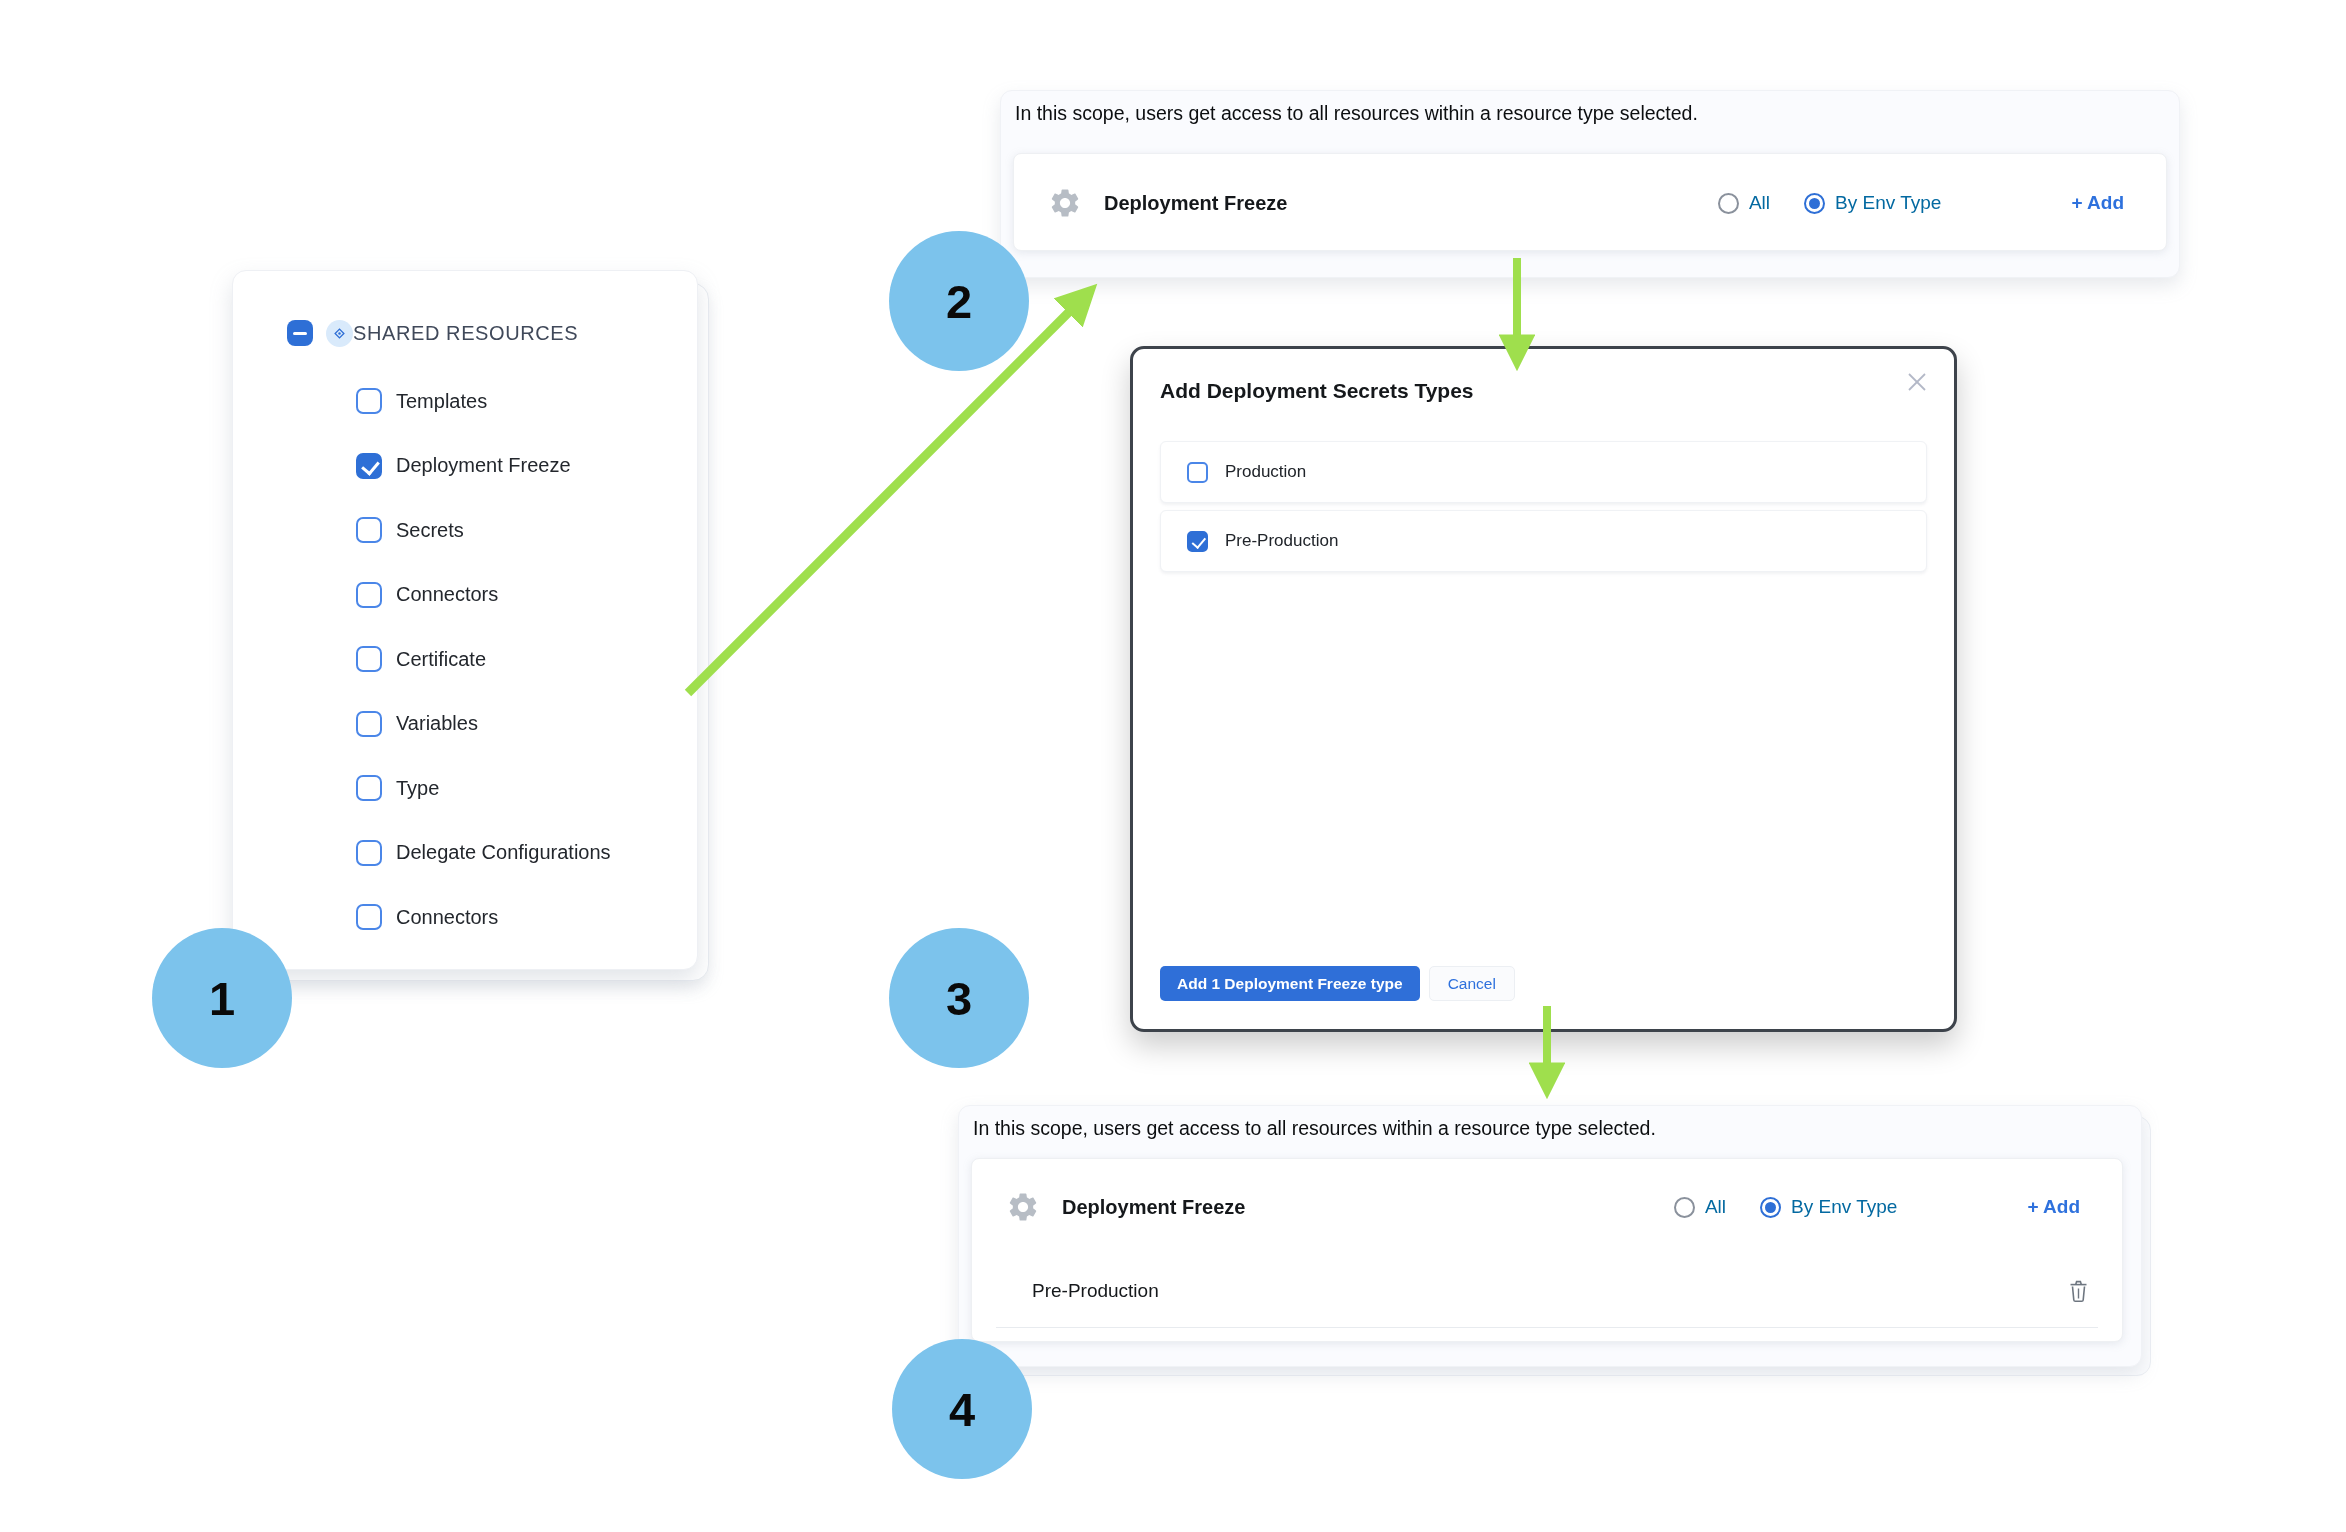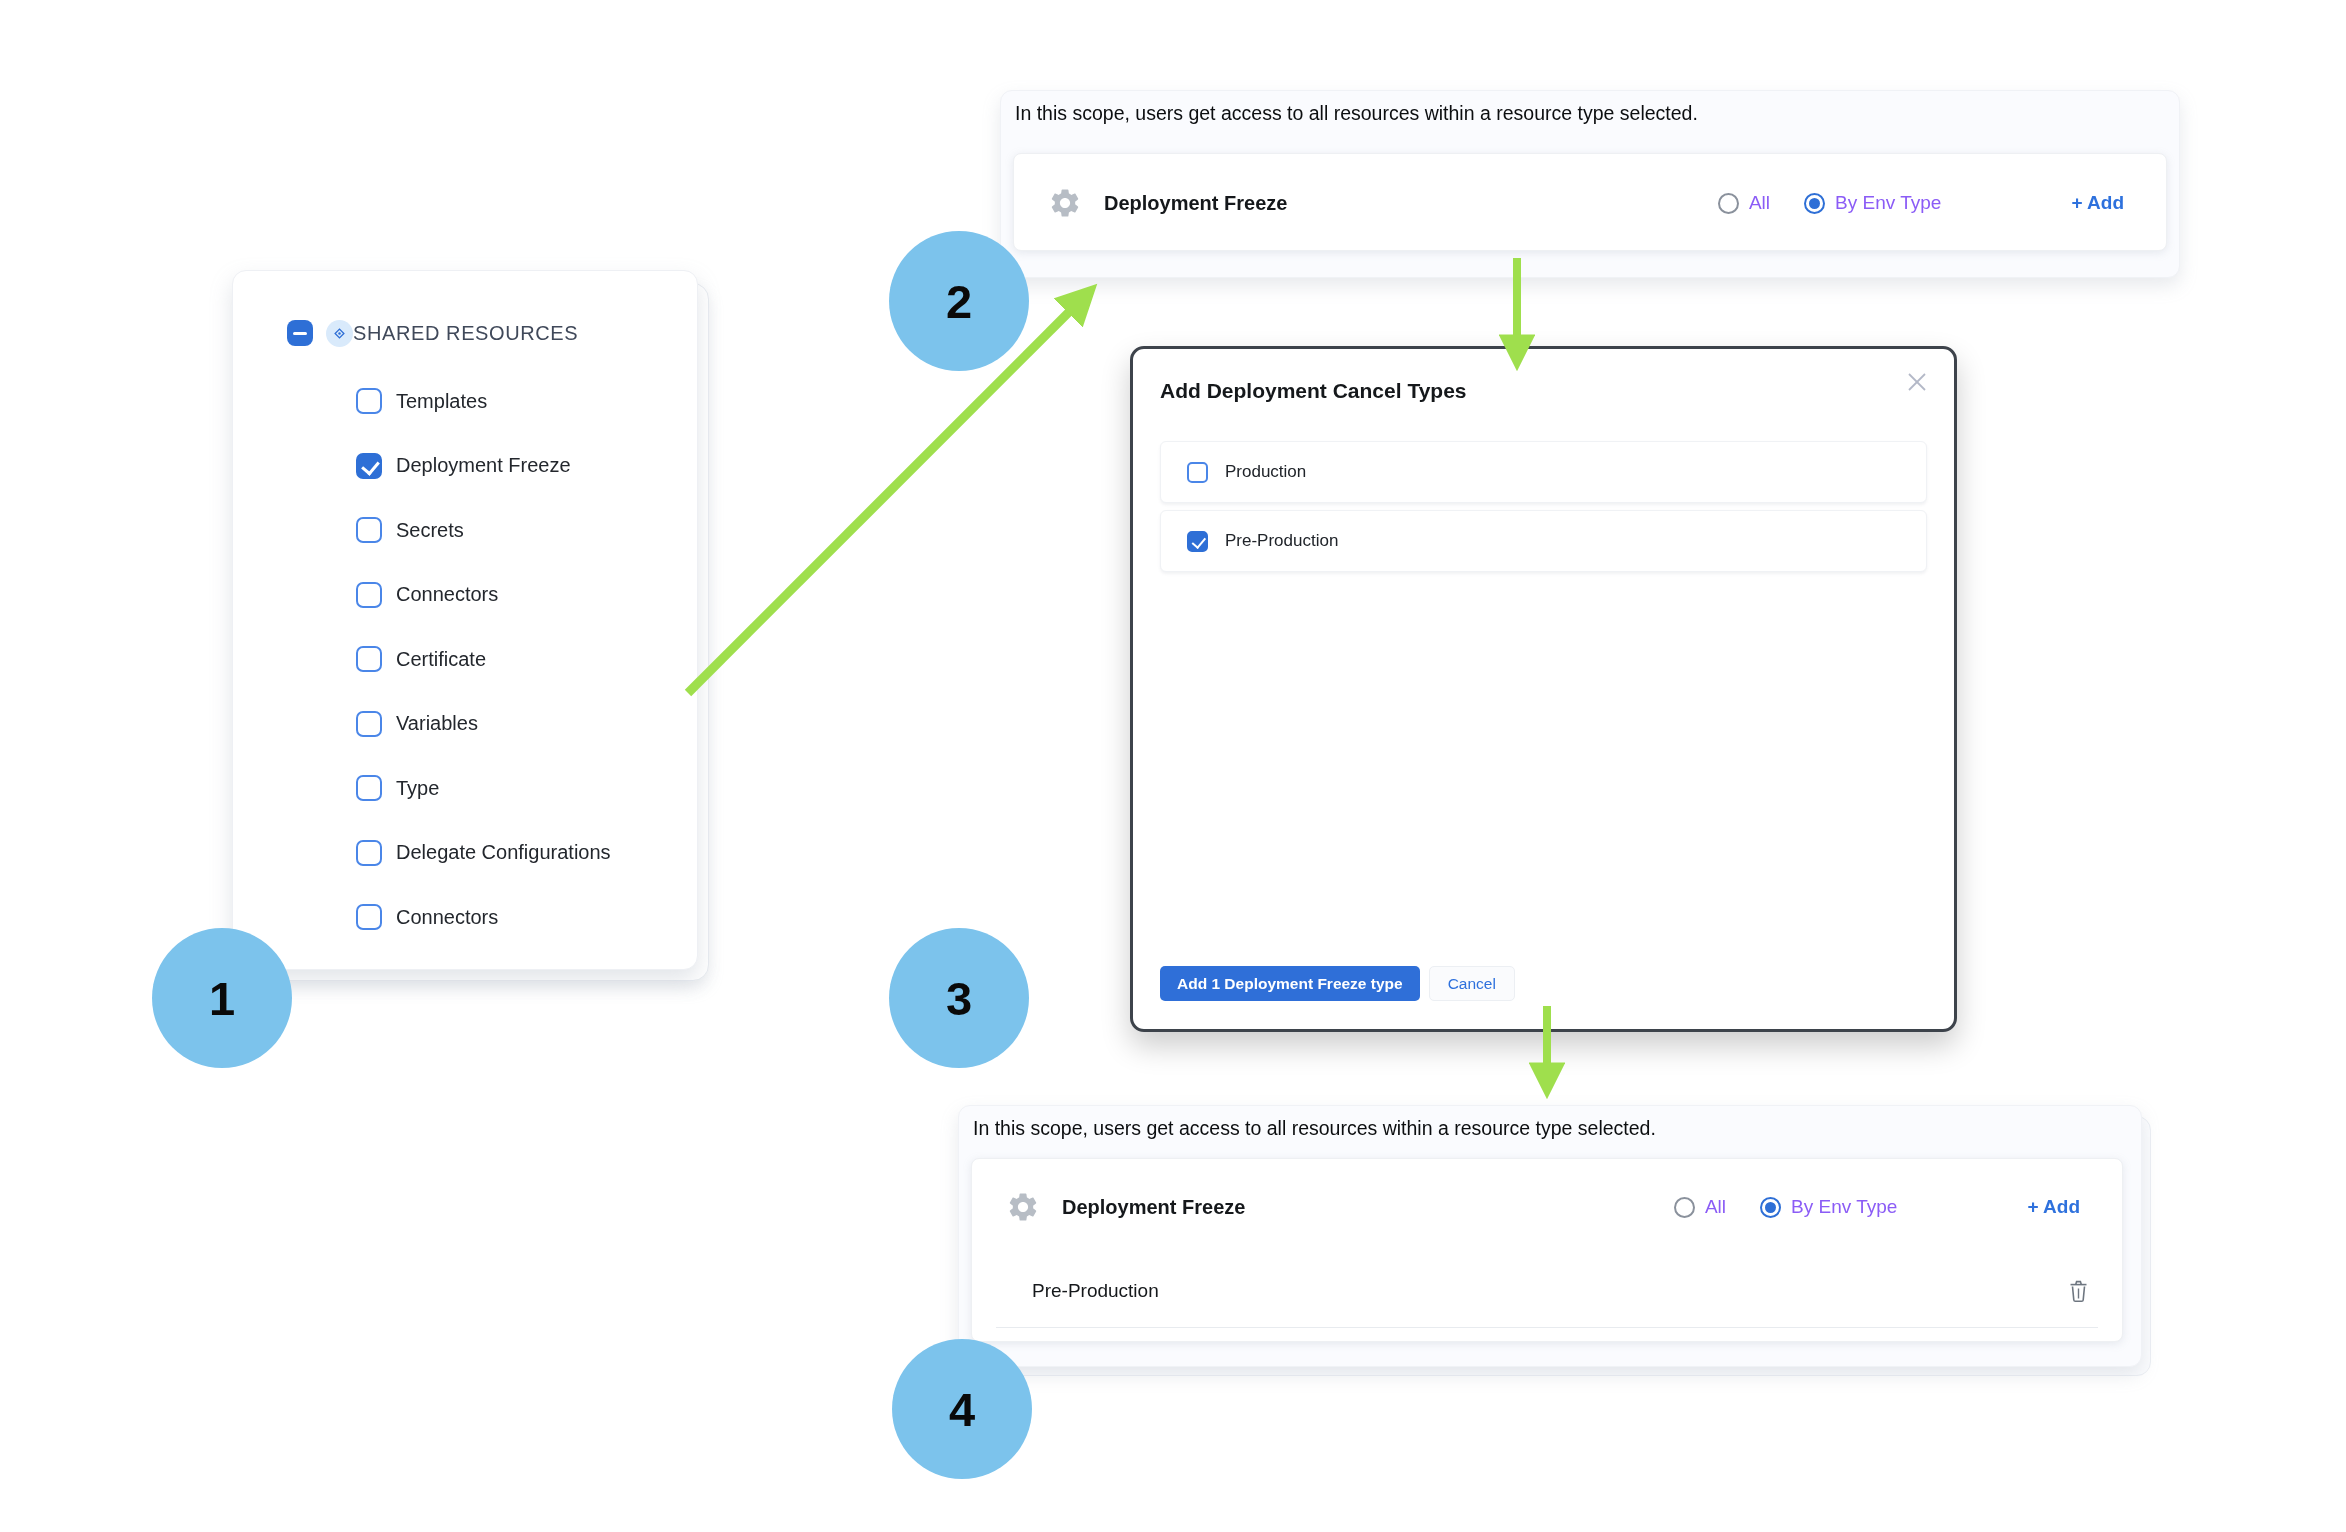--- a/index.html
+++ b/index.html
@@ -27,21 +27,21 @@
   .scope-desc{
     position:absolute;left:14px;top:11px;font-size:19.5px;color:#0c0e10;
   }
   .resource-card{
     position:absolute;background:#ffffff;border:1px solid #eef0f3;border-radius:8px;
     box-shadow:0 2px 8px rgba(140,150,165,.18);
   }
   .resource-row{display:flex;align-items:center;height:98px;padding:0 0 0 34px;}
   .res-name{font-weight:bold;font-size:20px;margin-left:22px;color:#15181b;}
   .radio-group{margin-left:auto;display:flex;align-items:center;gap:34px;}
-  .radio-item{display:flex;align-items:center;gap:10px;font-size:19px;color:#8b5cf6;}
+  .radio-item{display:flex;align-items:center;gap:10px;font-size:19px;color:#0369a1;}
   .radio{width:21px;height:21px;border-radius:50%;border:2px solid #8a919c;background:#fff;position:relative;flex:0 0 auto;}
   .radio.selected{border:2.5px solid var(--blue);}
   .radio.selected::after{content:'';position:absolute;left:50%;top:50%;width:11px;height:11px;margin:-5.5px 0 0 -5.5px;border-radius:50%;background:var(--blue);}
   .add-link{margin-left:130px;margin-right:42px;font-size:19px;font-weight:bold;color:var(--blue-link);white-space:nowrap;cursor:pointer;}
 
   
   #panel-top{left:1000px;top:90px;width:1180px;height:188px;}
   #panel-top .resource-card{left:12px;top:62px;width:1154px;height:98px;}
 
   
@@ -191,21 +191,21 @@
       <span class="sb-label">Delegate Configurations</span>
     </div>
     <div class="sb-row">
       <span class="cb"></span>
       <span class="sb-label">Connectors</span>
     </div>
   </div>
 </div>
 
 <div id="modal">
-  <div class="modal-title">Add Deployment Cancel Types</div>
+  <div class="modal-title">Add Deployment Secrets Types</div>
   <div class="modal-close">
     <svg width="26" height="26" viewBox="0 0 26 26">
       <line x1="5" y1="5" x2="21" y2="21" stroke="#b3b8c7" stroke-width="1.8"></line>
       <line x1="21" y1="5" x2="5" y2="21" stroke="#b3b8c7" stroke-width="1.8"></line>
     </svg>
   </div>
   <div class="modal-options">
     <div class="modal-opt">
       <span class="cb small"></span>
       <span class="opt-label">Production</span>

